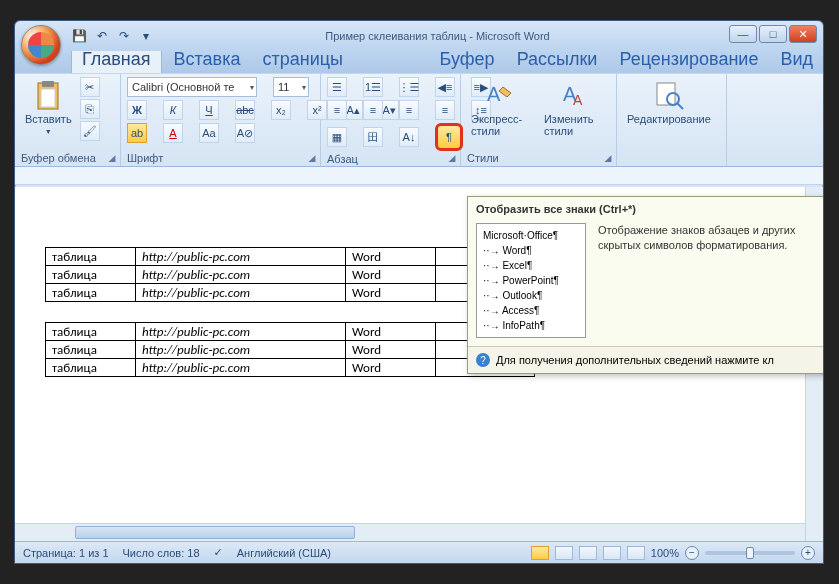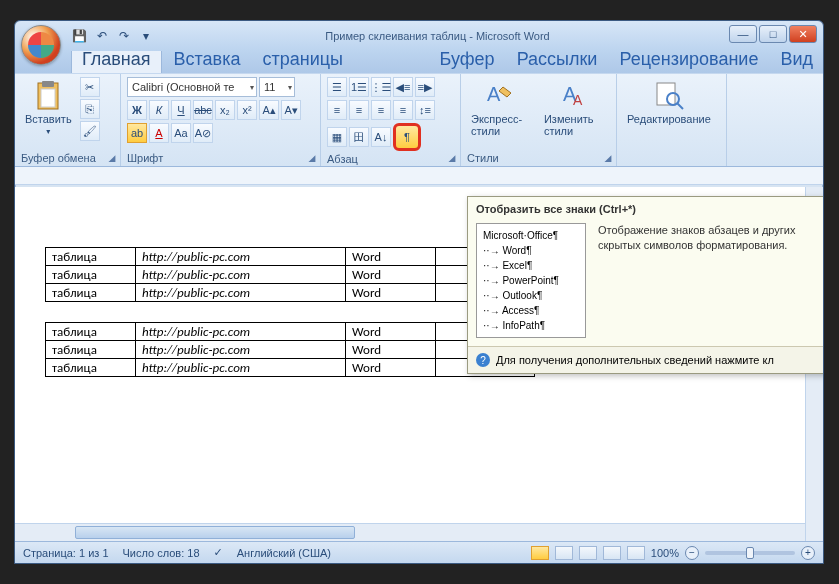--- a/index.html
+++ b/index.html
@@ -17,21 +17,21 @@
 .tabstrip { height: 22px; display: flex; align-items: flex-end; padding-left: 56px; gap: 2px; background: linear-gradient(#bcd4ef, #aec8e8); font-size: 18px; }
 .tab { padding: 3px 10px; color: #2a5faa; cursor: pointer; border-radius: 3px 3px 0 0; }
 .tab.active { background: #e8f0fa; border: 1px solid #9cb8dc; border-bottom: none; color: #2a4d7a; }
 .ribbon { height: 94px; background: linear-gradient(#eaf2fb, #d5e4f4); border-top: 1px solid #c5d8ef; border-bottom: 1px solid #9cb8dc; display: flex; }
 .group { border-right: 1px solid #b8cee8; padding: 3px 6px 2px; display: flex; flex-direction: column; justify-content: space-between; position: relative; }
 .group-label { text-align: left; font-size: 11px; color: #3a5a82; padding-top: 2px; }
 .group-body { flex: 1; display: flex; align-items: flex-start; gap: 4px; }
 .big-btn { display: flex; flex-direction: column; align-items: center; justify-content: center; padding: 2px 4px; font-size: 11px; color: #2a4d7a; gap: 2px; min-width: 44px; }
 .big-btn svg, .big-btn .ico { width: 32px; height: 32px; }
 .small-controls { display: flex; flex-direction: column; gap: 2px; }
-.row { display: flex; gap: 2px; align-items: center; }
+.row { display: flex; gap: 16px; align-items: center; }
 .combo { height: 20px; background: #fff; border: 1px solid #a6bdd9; font-size: 11px; padding: 0 14px 0 4px; position: relative; color: #333; display: flex; align-items: center; }
 .combo .arr { position: absolute; right: 2px; font-size: 8px; color: #555; }
 .ico-btn { width: 20px; height: 20px; background: linear-gradient(#f8fbff, #e0ecf8); border: 1px solid #c0d4ec; display: flex; align-items: center; justify-content: center; font-size: 11px; color: #2a4d7a; }
 .ico-btn.orange { background: linear-gradient(#ffe8a0, #ffcc40); border-color: #e0a030; }
 .ico-btn.highlighted { border: 3px solid #e03020; border-radius: 6px; width: 28px; height: 28px; background: linear-gradient(#ffe8a0, #ffcc40); }
 .launcher { position: absolute; right: 2px; bottom: 2px; width: 12px; height: 12px; font-size: 9px; color: #5a7aa8; display: flex; align-items: center; justify-content: center; }
 .ruler { height: 18px; background: #eef4fb; border-bottom: 1px solid #c0d4ec; }
 .doc-area { position: absolute; top: 166px; bottom: 22px; left: 0; right: 0; background: #fff; overflow: auto; }
 .page { background: #fff; margin: 0; padding: 20px 30px; }
 table.doc { border-collapse: collapse; width: 490px; margin-bottom: 20px; }

